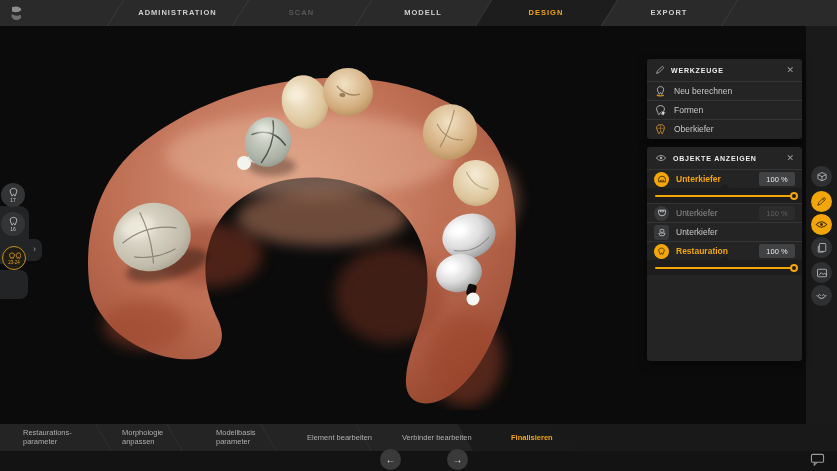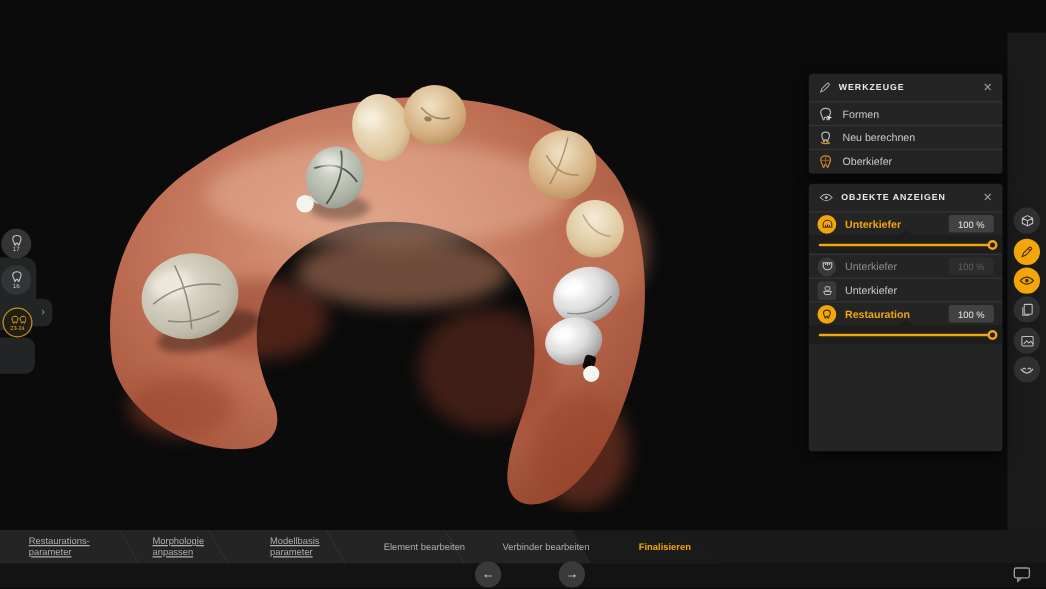--- a/index.html
+++ b/index.html
@@ -69,33 +69,51 @@
   .ic-badge.orange{background:#f2a60a;}
 
   
   .steps-wrap{position:absolute;left:0;top:424px;width:837px;height:27px;background:#191919;}
   .steps-band{position:absolute;left:0;top:0;width:620px;height:27px;background:#242425;
               clip-path:polygon(0 0,546px 0,577px 100%,0 100%);}
   .step-active-bg{position:absolute;left:0;top:0;width:620px;height:27px;background:#1a1a1b;
               clip-path:polygon(458px 0,546px 0,577px 100%,473px 100%);}
   .stepsep{position:absolute;top:0;height:27px;width:1px;background:#303031;transform:skewX(30deg);}
   .step{position:absolute;font-size:7.5px;line-height:9px;color:#aeaeae;cursor:pointer;}
-  .step.one{top:9px;} .step.two{top:4px;text-decoration:underline;}
+  .step.one{top:9px;} .step.two{top:4px;}
   .step.active{color:#f2a60a;font-weight:bold;}
 
   .bottom{position:absolute;left:0;top:451px;width:837px;height:20px;background:#131313;}
   .navbtn{position:absolute;top:-2px;width:21px;height:21px;border-radius:50%;background:#3a3a3b;
           color:#e6e6e6;font-size:10px;line-height:21px;text-align:center;cursor:pointer;}
   .chat{position:absolute;right:12px;top:2px;cursor:pointer;}
 </style>
 </head>
 <body>
 
 <div class="screen">
 
+  <header class="topbar">
+    <svg class="logo" width="17" height="17" viewBox="0 0 17 17">
+      <path d="M4,2 Q12,0 13.5,5 Q9.5,8.5 4,6.5 Z" fill="#8d8d8d"></path>
+      <path d="M3.5,9 Q3,15.5 10,15 Q14.5,13.5 12.5,9.8 Q8,11.8 3.5,9 Z" fill="#6f6f6f"></path>
+    </svg>
+    <div class="tab-active-bg" style="left:483px;width:126px;"></div>
+    <div class="tabsep" style="left:115px;"></div>
+    <div class="tabsep" style="left:240px;"></div>
+    <div class="tabsep" style="left:363px;"></div>
+    <div class="tabsep" style="left:483px;"></div>
+    <div class="tabsep" style="left:609px;"></div>
+    <div class="tabsep" style="left:729px;"></div>
+    <div class="tab" style="left:115px;width:125px;">ADMINISTRATION</div>
+    <div class="tab dim" style="left:240px;width:123px;">SCAN</div>
+    <div class="tab" style="left:363px;width:120px;">MODELL</div>
+    <div class="tab active" style="left:483px;width:126px;">DESIGN</div>
+    <div class="tab" style="left:609px;width:120px;">EXPORT</div>
+  </header>
 
   <main class="canvas">
     <div class="rail"></div>
 
     <svg viewBox="0 0 480 370" style="position:absolute;left:60px;top:14px;width:480px;height:370px;">
       <defs>
         <radialGradient id="gum" cx="45%" cy="35%" r="75%">
           <stop offset="0%" stop-color="#dc9c80"></stop>
             <stop offset="55%" stop-color="#bd6d52"></stop>
             <stop offset="100%" stop-color="#97482f"></stop>
@@ -260,32 +278,32 @@
     <section class="panel" id="tools-panel">
       <div class="phead">
         <svg width="10" height="10" viewBox="0 0 16 16">
           <path d="M2.5,13.5 L4,9.5 L10.5,3 a1.7,1.7 0 0 1 2.5,2.5 L6.5,12 Z" fill="none" stroke="#b3b3b3" stroke-width="1.3"></path>
         </svg>
         <span class="ptitle">WERKZEUGE</span>
         <span class="pclose">✕</span>
       </div>
       <div class="prow">
         <svg width="13" height="13" viewBox="0 0 16 16">
-          <path d="M3.2,6 C3.2,3.2 5.5,2 8,2 C10.5,2 12.8,3.2 12.8,6 C12.8,8 11.8,9.2 11.2,10.6 C10.8,13.4 9.6,14.4 9.2,11.8 C9,10.4 7,10.4 6.8,11.8 C6.4,14.4 5.2,13.4 4.8,10.6 C4.2,9.2 3.2,8 3.2,6 Z" fill="none" stroke="#b3b3b3" stroke-width="1.2"></path>
-          <path d="M9,9 l5.5,2 l-2.2,.8 l-.8,2.2 z" fill="#e8e8e8"></path>
-        </svg>
-        <span class="lbl">Formen</span>
-      </div>
-      <div class="prow">
-        <svg width="13" height="13" viewBox="0 0 16 16">
           <path d="M4.2,5.5 C4.2,3 6,2 8,2 C10,2 11.8,3 11.8,5.5 C11.8,7.3 11,8.2 10.5,9.4 C10.2,11.6 9.3,12.4 9,10.3 C8.8,9.2 7.2,9.2 7,10.3 C6.7,12.4 5.8,11.6 5.5,9.4 C5,8.2 4.2,7.3 4.2,5.5 Z" fill="none" stroke="#b3b3b3" stroke-width="1.2"></path>
           <path d="M3.5,12 a5,2.8 0 0 0 8,.5" fill="none" stroke="#d79416" stroke-width="1.4"></path>
           <path d="M11.8,14.2 l.3,-2.2 l-2.2,.3 z" fill="#d79416"></path>
         </svg>
         <span class="lbl">Neu berechnen</span>
+      </div>
+      <div class="prow">
+        <svg width="13" height="13" viewBox="0 0 16 16">
+          <path d="M3.2,6 C3.2,3.2 5.5,2 8,2 C10.5,2 12.8,3.2 12.8,6 C12.8,8 11.8,9.2 11.2,10.6 C10.8,13.4 9.6,14.4 9.2,11.8 C9,10.4 7,10.4 6.8,11.8 C6.4,14.4 5.2,13.4 4.8,10.6 C4.2,9.2 3.2,8 3.2,6 Z" fill="none" stroke="#b3b3b3" stroke-width="1.2"></path>
+          <path d="M9,9 l5.5,2 l-2.2,.8 l-.8,2.2 z" fill="#e8e8e8"></path>
+        </svg>
+        <span class="lbl">Formen</span>
       </div>
       <div class="prow">
         <svg width="13" height="13" viewBox="0 0 16 16">
           <path d="M3.2,6 C3.2,3.2 5.5,2 8,2 C10.5,2 12.8,3.2 12.8,6 C12.8,8 11.8,9.2 11.2,10.6 C10.8,13.4 9.6,14.4 9.2,11.8 C9,10.4 7,10.4 6.8,11.8 C6.4,14.4 5.2,13.4 4.8,10.6 C4.2,9.2 3.2,8 3.2,6 Z" fill="none" stroke="#c98b2e" stroke-width="1.2"></path>
           <path d="M4,6.5 h8 M8,2.5 v8" stroke="#c98b2e" stroke-width=".8" opacity=".8"></path>
         </svg>
         <span class="lbl">Oberkiefer</span>
       </div>
     </section>
 

